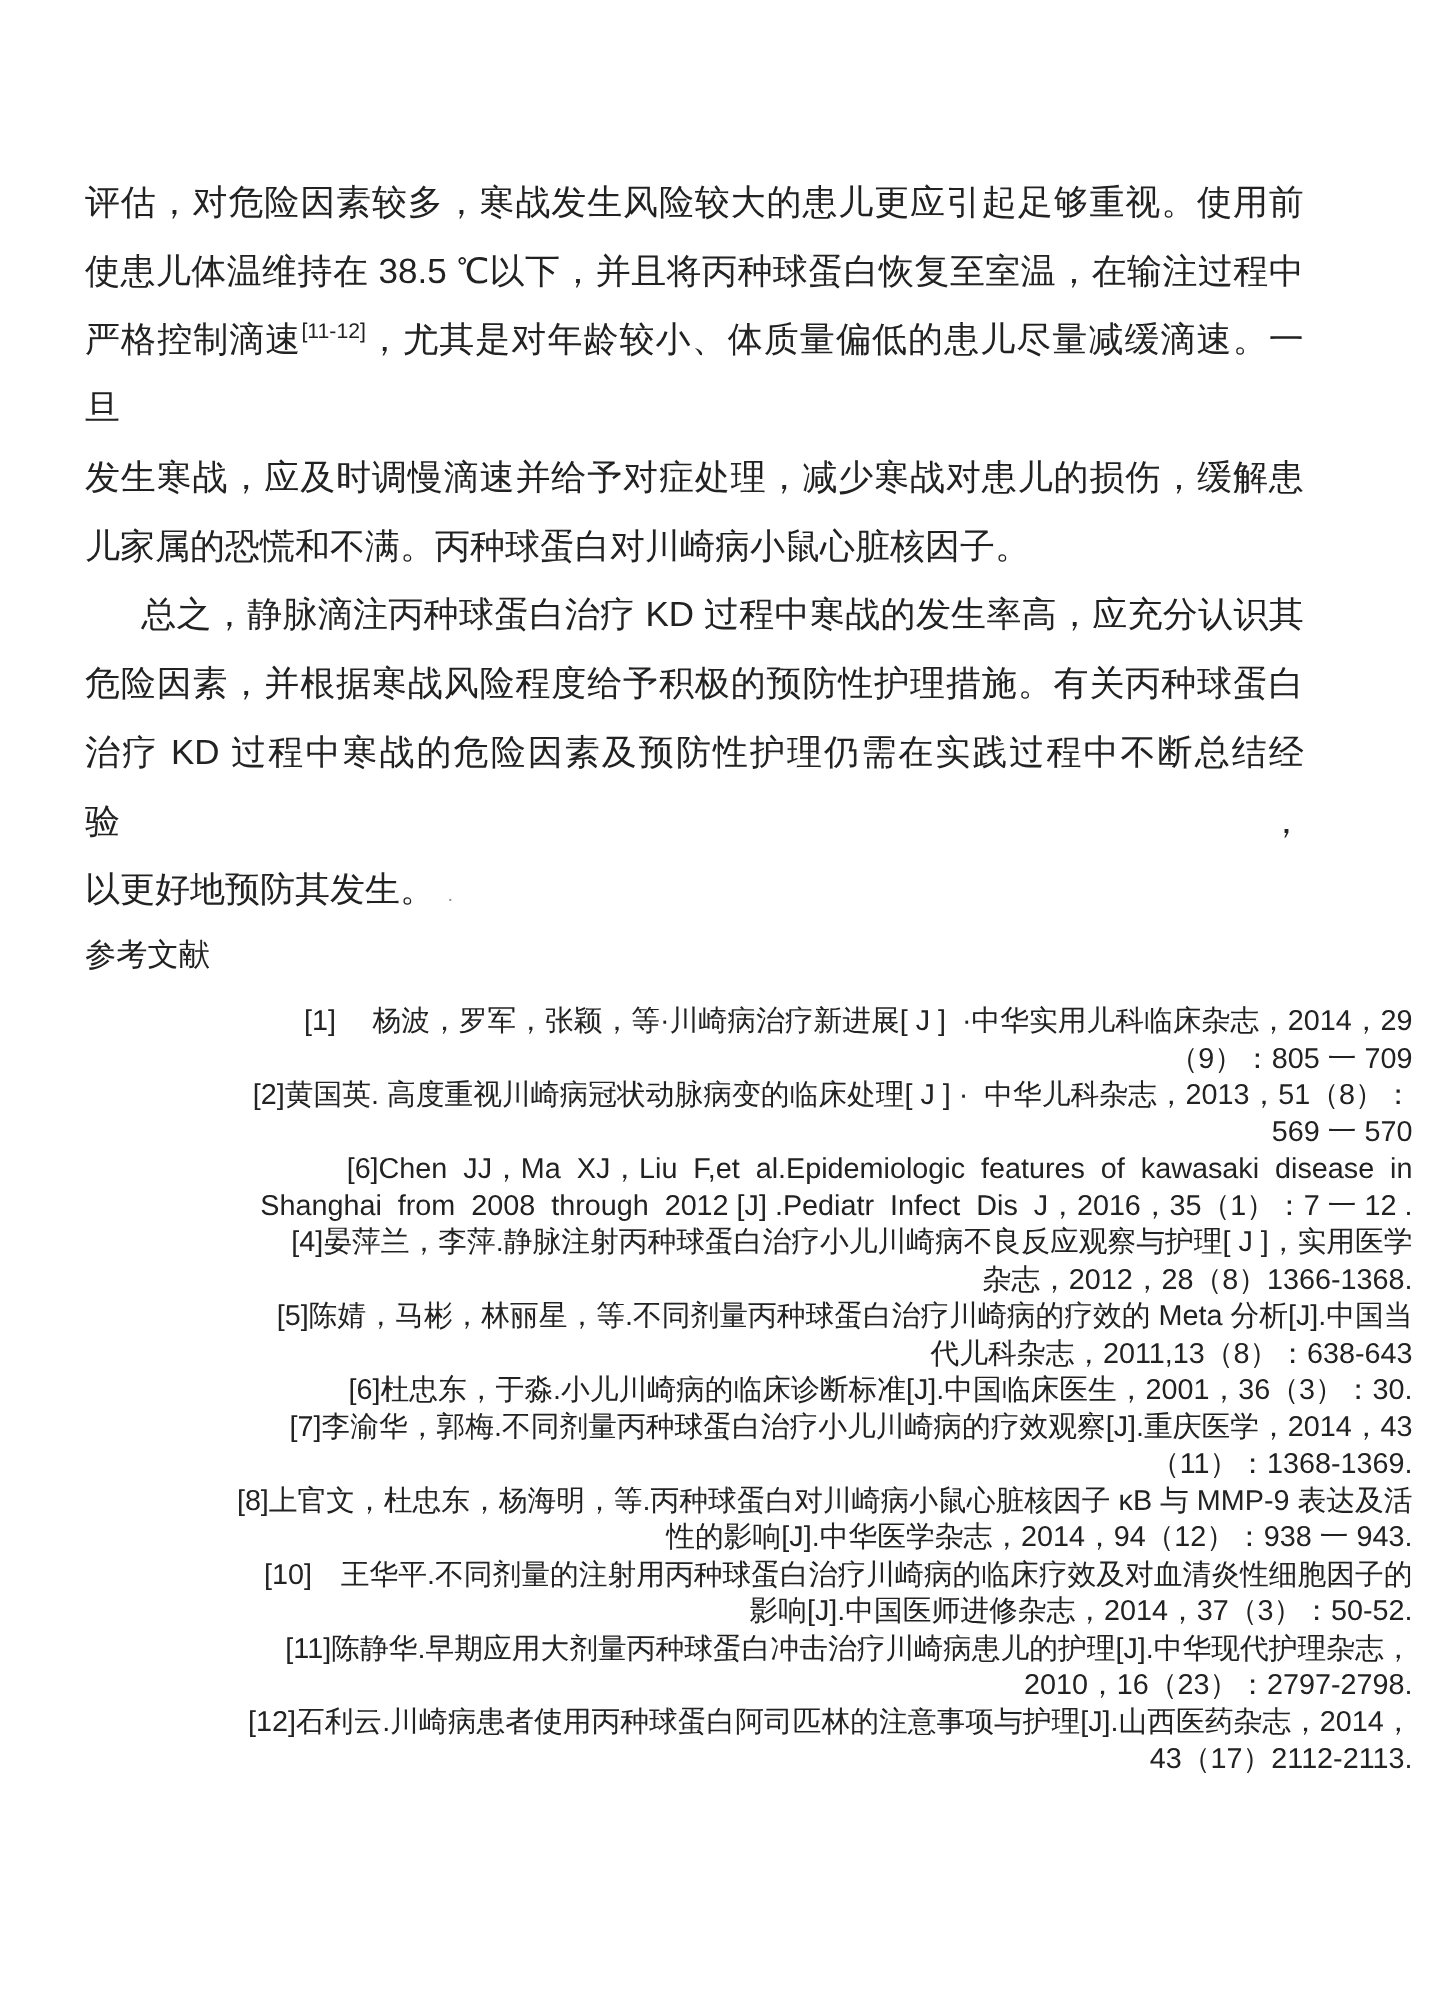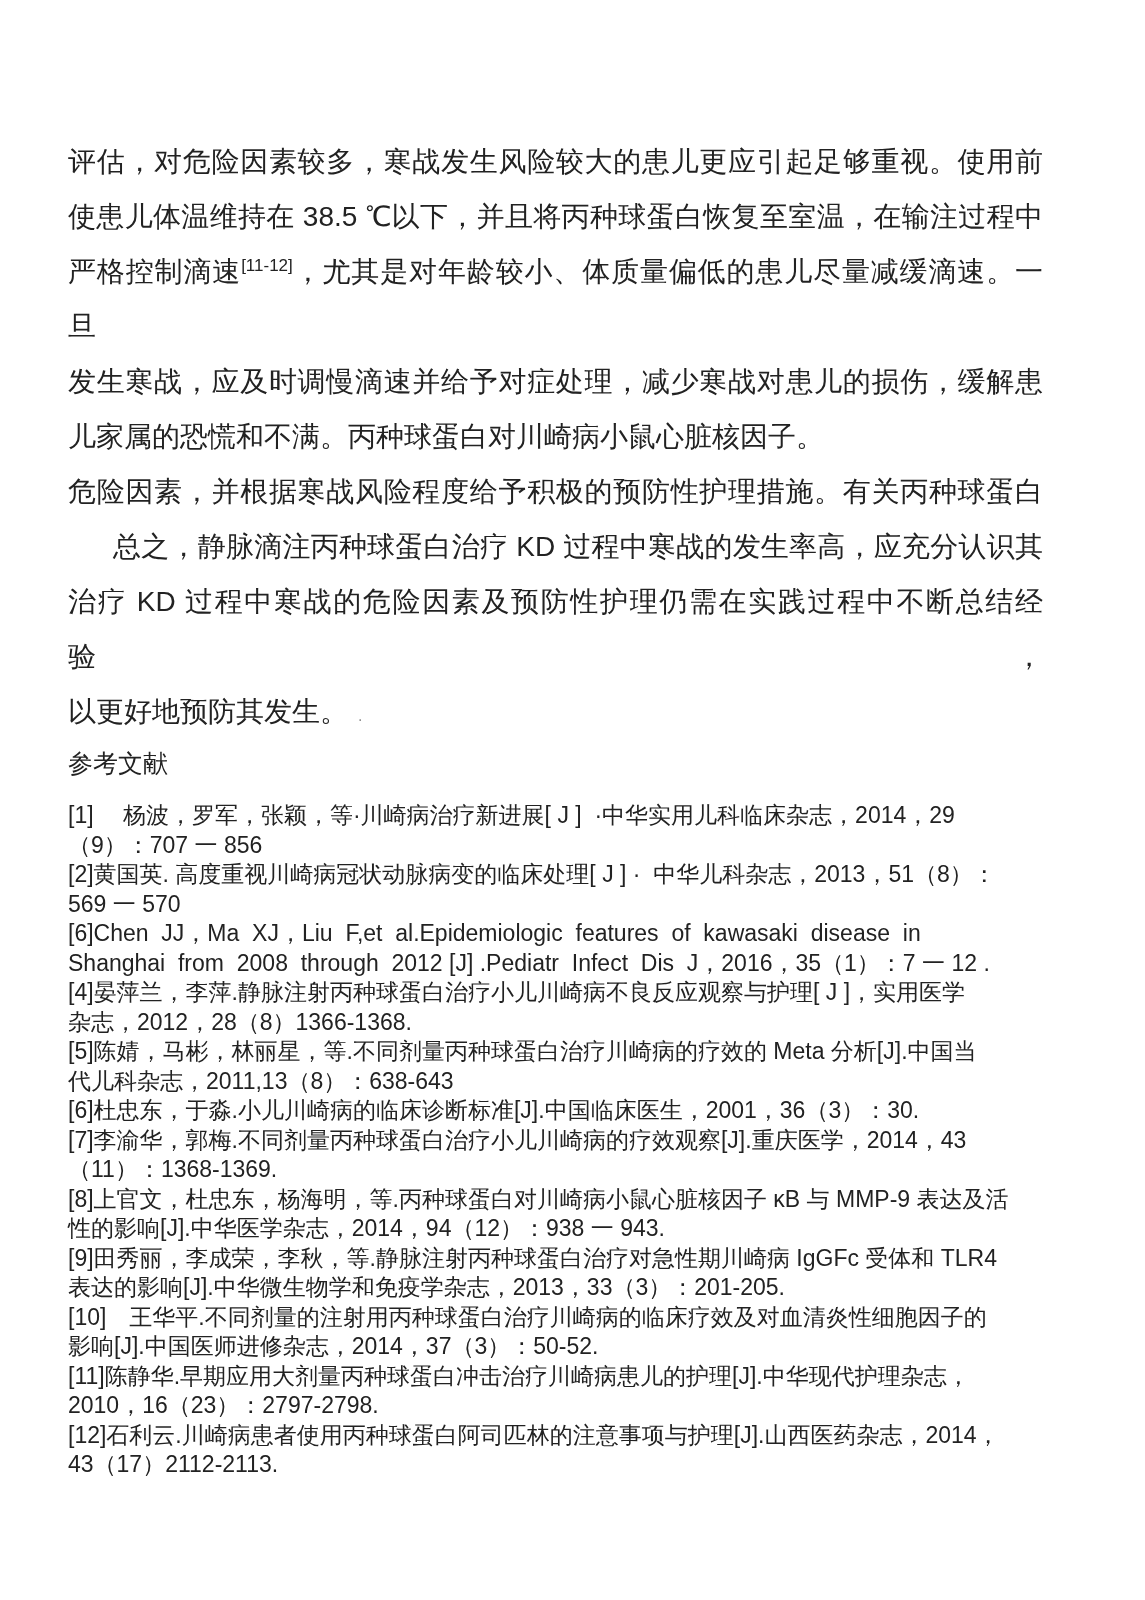--- a/index.html
+++ b/index.html
@@ -41,46 +41,47 @@
     line-height:32px;
   }
   .ref-list{
     margin-top:22px;
     width:1062px;
   }
   .ref-line{
     font-size:23px;
     line-height:29.5px;
     white-space:pre;
+    text-align:right;
   }
 </style>
 </head>
 <body>
 
 <div class="page">
 
   <section class="body-block">
     <p class="bline fill">评估，对危险因素较多，寒战发生风险较大的患儿更应引起足够重视。使用前</p>
     <p class="bline fill">使患儿体温维持在 38.5 ℃以下，并且将丙种球蛋白恢复至室温，在输注过程中</p>
     <p class="bline fill"><span>严格控制滴速</span><sup class="supref">[11-12]</sup><span>，尤其是对年龄较小、体质量偏低的患儿尽量减缓滴速。一旦</span></p>
     <p class="bline fill">发生寒战，应及时调慢滴速并给予对症处理，减少寒战对患儿的损伤，缓解患</p>
     <p class="bline">儿家属的恐慌和不满。丙种球蛋白对川崎病小鼠心脏核因子。</p>
 
+    <p class="bline fill indent">总之，静脉滴注丙种球蛋白治疗 KD 过程中寒战的发生率高，应充分认识其</p>
     <p class="bline fill">危险因素，并根据寒战风险程度给予积极的预防性护理措施。有关丙种球蛋白</p>
-    <p class="bline fill indent">总之，静脉滴注丙种球蛋白治疗 KD 过程中寒战的发生率高，应充分认识其</p>
     <p class="bline fill">治疗 KD 过程中寒战的危险因素及预防性护理仍需在实践过程中不断总结经验，</p>
     <p class="bline"><span>以更好地预防其发生。</span><span class="trailing-mark">.</span></p>
   </section>
 
   <h3 class="ref-heading">参考文献</h3>
 
   <section class="ref-list">
       <div class="ref-item">
         <div class="ref-line">[1]　 杨波，罗军，张颖，等·川崎病治疗新进展[ J ]  ·中华实用儿科临床杂志，2014，29</div>
-        <div class="ref-line">（9）：707 一 856</div>
+        <div class="ref-line">（9）：805 一 709</div>
       </div>
       <div class="ref-item">
         <div class="ref-line">[2]黄国英. 高度重视川崎病冠状动脉病变的临床处理[ J ] ·  中华儿科杂志，2013，51（8）：</div>
         <div class="ref-line">569 一 570</div>
       </div>
       <div class="ref-item">
         <div class="ref-line">[6]Chen  JJ，Ma  XJ，Liu  F,et  al.Epidemiologic  features  of  kawasaki  disease  in</div>
         <div class="ref-line">Shanghai  from  2008  through  2012 [J] .Pediatr  Infect  Dis  J，2016，35（1）：7 一 12 .</div>
       </div>
       <div class="ref-item">
@@ -96,24 +97,20 @@
       </div>
       <div class="ref-item">
         <div class="ref-line">[7]李渝华，郭梅.不同剂量丙种球蛋白治疗小儿川崎病的疗效观察[J].重庆医学，2014，43</div>
         <div class="ref-line">（11）：1368-1369.</div>
       </div>
       <div class="ref-item">
         <div class="ref-line">[8]上官文，杜忠东，杨海明，等.丙种球蛋白对川崎病小鼠心脏核因子 κB 与 MMP-9 表达及活</div>
         <div class="ref-line">性的影响[J].中华医学杂志，2014，94（12）：938 一 943.</div>
       </div>
       <div class="ref-item">
-        <div class="ref-line">[9]田秀丽，李成荣，李秋，等.静脉注射丙种球蛋白治疗对急性期川崎病 IgGFc 受体和 TLR4</div>
-        <div class="ref-line">表达的影响[J].中华微生物学和免疫学杂志，2013，33（3）：201-205.</div>
-      </div>
-      <div class="ref-item">
         <div class="ref-line">[10]　王华平.不同剂量的注射用丙种球蛋白治疗川崎病的临床疗效及对血清炎性细胞因子的</div>
         <div class="ref-line">影响[J].中国医师进修杂志，2014，37（3）：50-52.</div>
       </div>
       <div class="ref-item">
         <div class="ref-line">[11]陈静华.早期应用大剂量丙种球蛋白冲击治疗川崎病患儿的护理[J].中华现代护理杂志，</div>
         <div class="ref-line">2010，16（23）：2797-2798.</div>
       </div>
       <div class="ref-item">
         <div class="ref-line">[12]石利云.川崎病患者使用丙种球蛋白阿司匹林的注意事项与护理[J].山西医药杂志，2014，</div>
         <div class="ref-line">43（17）2112-2113.</div>

